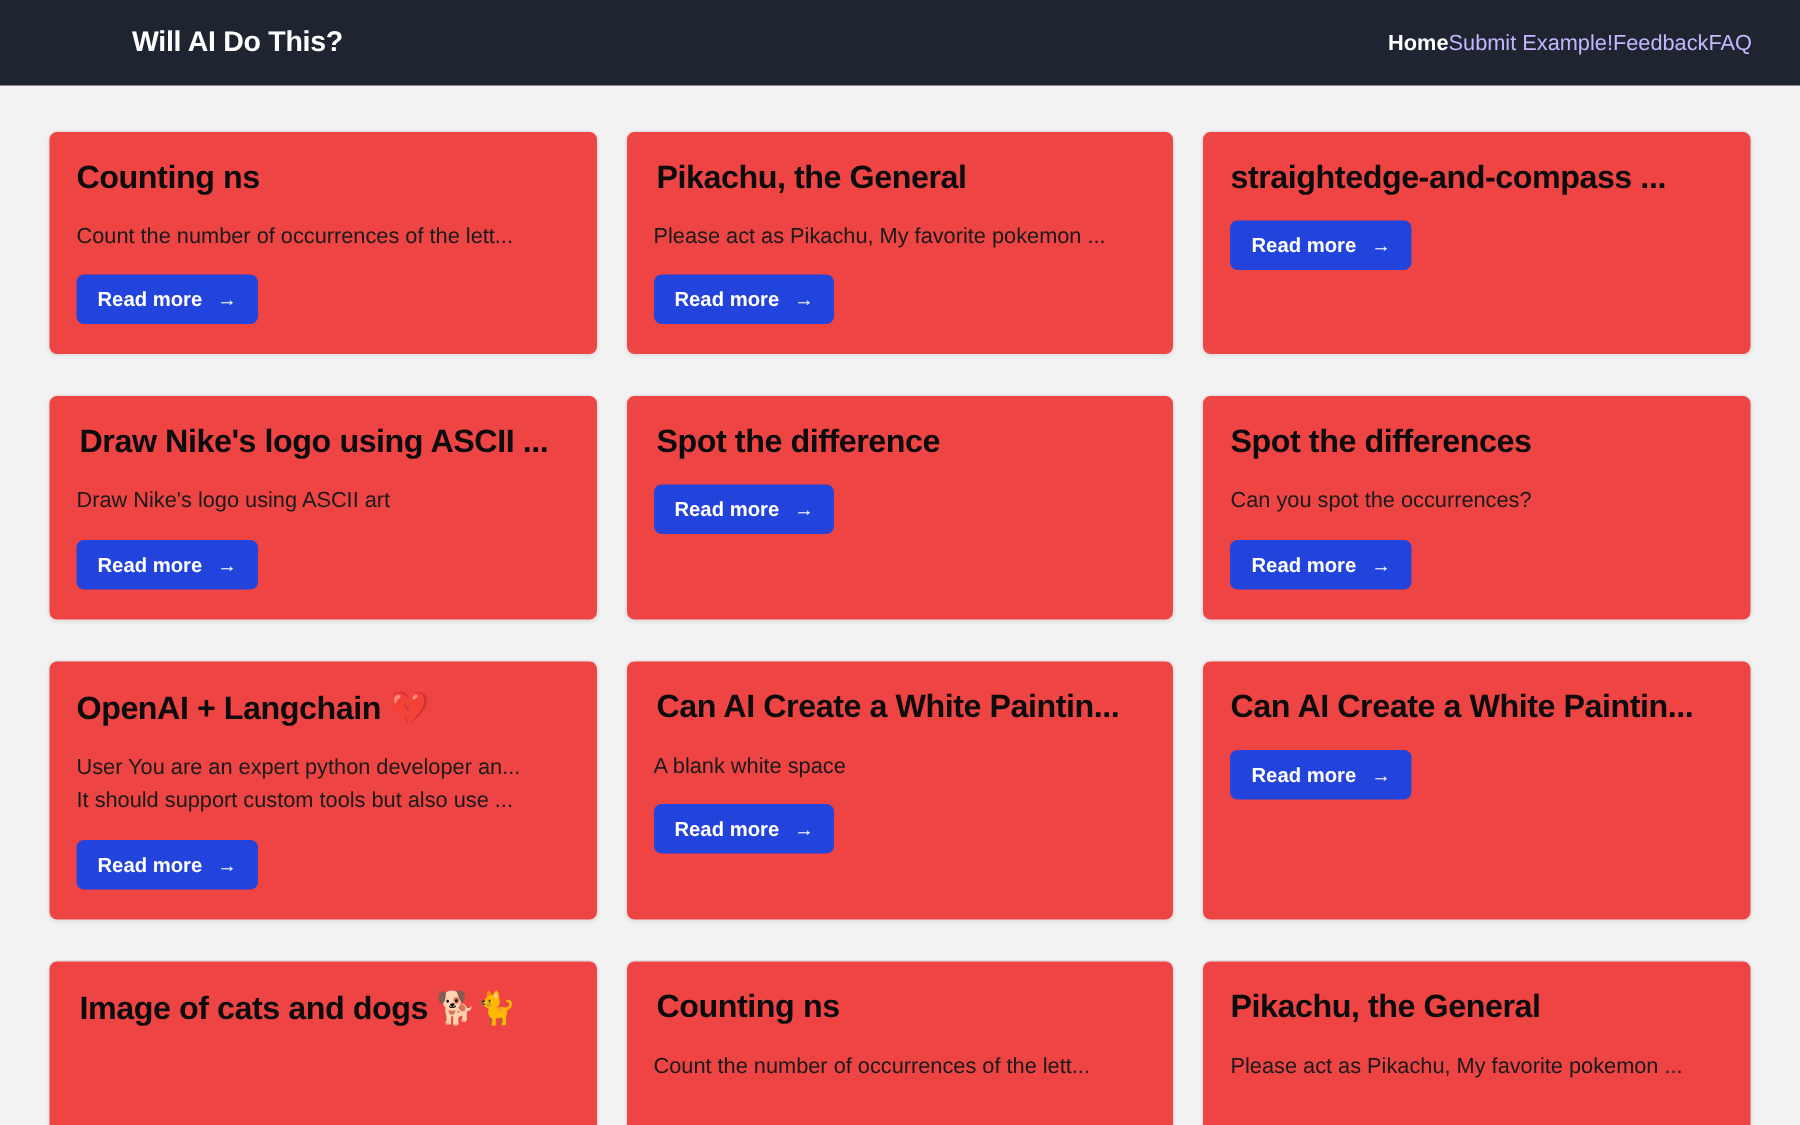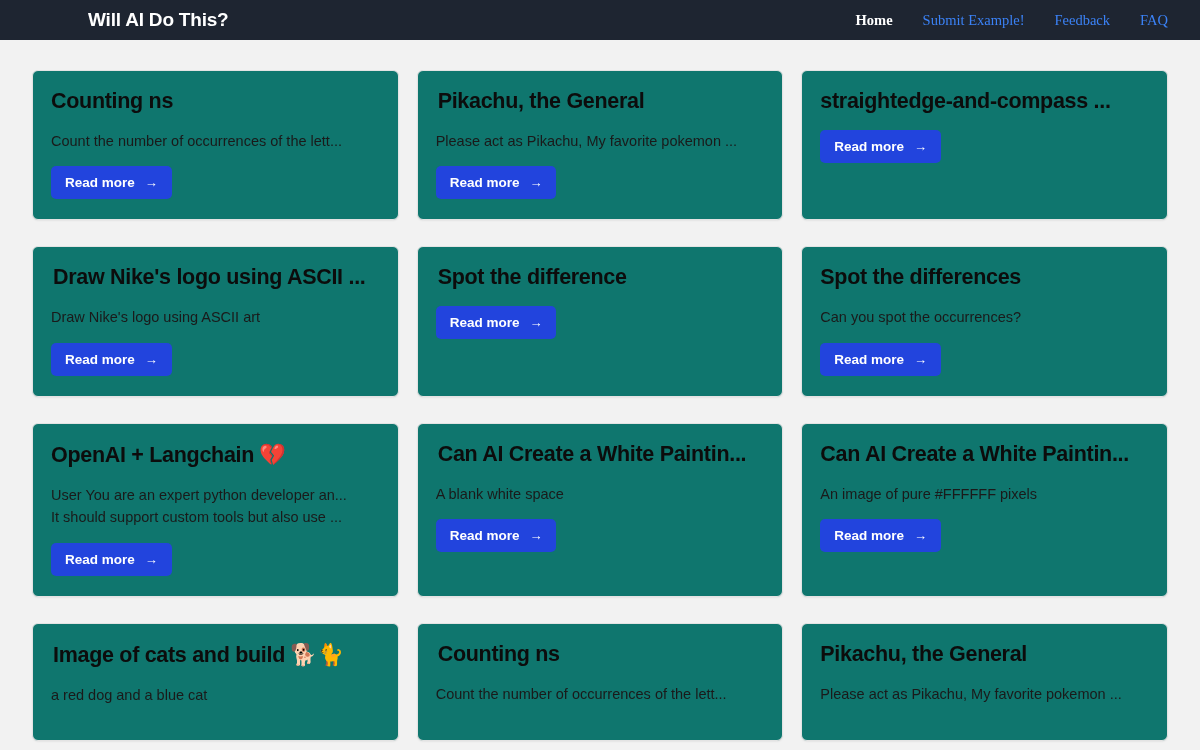--- a/index.html
+++ b/index.html
@@ -5,58 +5,56 @@
   * { box-sizing: border-box; }
   html, body {
     margin: 0; padding: 0;
     width: 1200px; height: 750px;
     background: #f2f2f2;
     font-family: "Liberation Sans", sans-serif;
     overflow: hidden;
   }
   
   .navbar {
-    height: 40px;
+    height: 57px;
     background: #1e2531;
     display: flex;
     align-items: center;
     padding: 0 32px 0 88px;
   }
   .brand {
     color: #ffffff;
     font-size: 19px;
     font-weight: bold;
     letter-spacing: -0.2px;
   }
   .nav-links {
     margin-left: auto;
     display: flex;
     align-items: center;
-    gap: 30px;
-    font-family: Liberation Serif, serif;
   }
   .nav-link {
     font-size: 14.5px;
-    color: #3b82f6;
+    color: #c4b5fd;
     text-decoration: none;
     white-space: nowrap;
   }
   .nav-link.active {
     color: #ffffff;
     font-weight: bold;
   }
   
   .grid {
     padding: 30px 32px 0 32px;
     display: grid;
     grid-template-columns: repeat(3, 1fr);
     gap: 26px 18px;
   }
   .card {
-    background: #0f766e;
+    background: #ef4444;
     border: 1px solid #e3e3e3;
     border-radius: 6px;
     padding: 18px 18px 20px 18px;
     box-shadow: 0 1px 2px rgba(0,0,0,0.06);
     display: flex;
     flex-direction: column;
   }
   .card-title {
     font-size: 21.5px;
     font-weight: bold;
@@ -192,34 +190,28 @@
       <div class="line">A blank white space</div>
     </div>
     <button class="read-more">
       <span>Read more</span>
       <span class="arrow">→</span>
     </button>
   </div>
 
   <div class="card">
     <div class="card-title">Can AI Create a White Paintin...</div>
-    <div class="card-desc">
-      <div class="line">An image of pure #FFFFFF pixels</div>
-    </div>
-    <button class="read-more">
-      <span>Read more</span>
-      <span class="arrow">→</span>
-    </button>
-  </div>
-
-  <div class="card">
-    <div class="card-title indent-title">Image of cats and build 🐕🐈</div>
-    <div class="card-desc">
-      <div class="line">a red dog and a blue cat</div>
-    </div>
+    <button class="read-more">
+      <span>Read more</span>
+      <span class="arrow">→</span>
+    </button>
+  </div>
+
+  <div class="card">
+    <div class="card-title indent-title">Image of cats and dogs 🐕🐈</div>
 
   </div>
 
   <div class="card">
     <div class="card-title indent-title">Counting ns</div>
     <div class="card-desc">
       <div class="line">Count the number of occurrences of the lett...</div>
     </div>
 
   </div>

